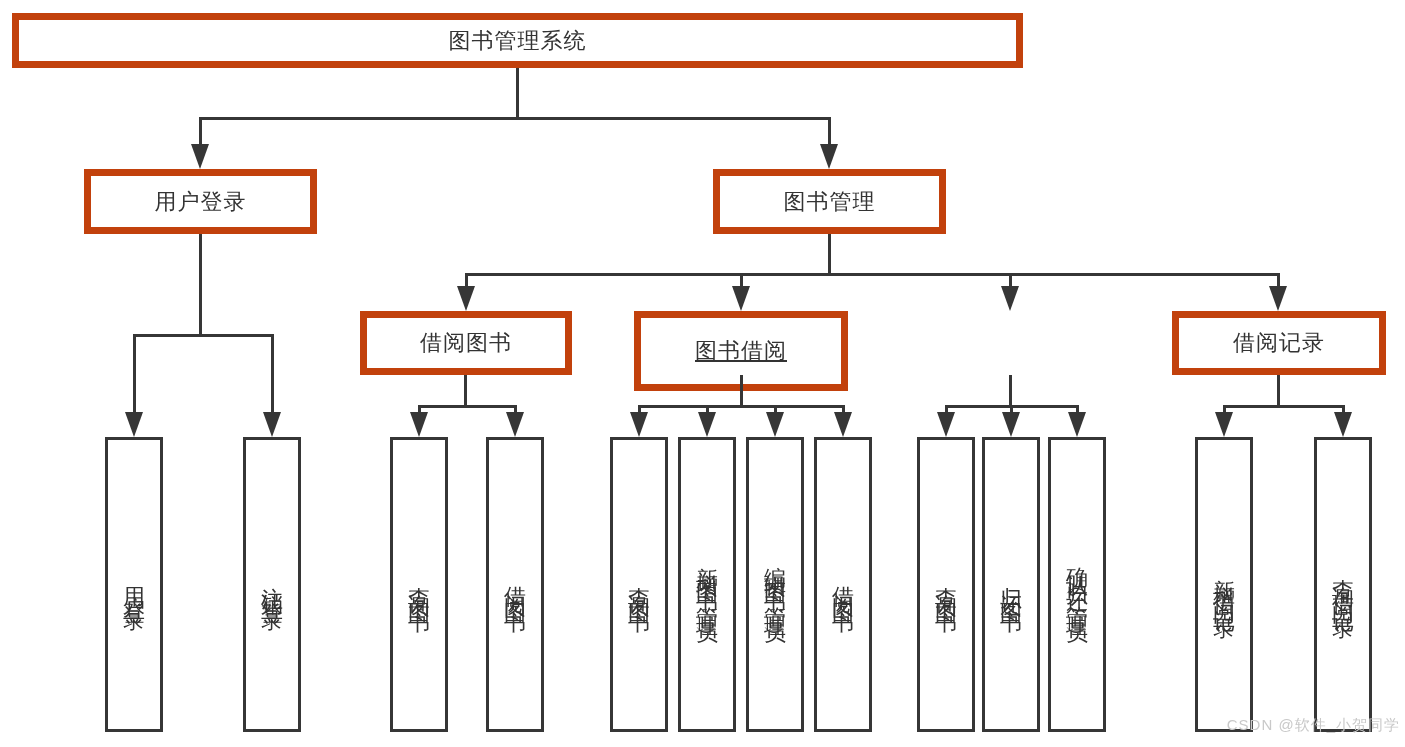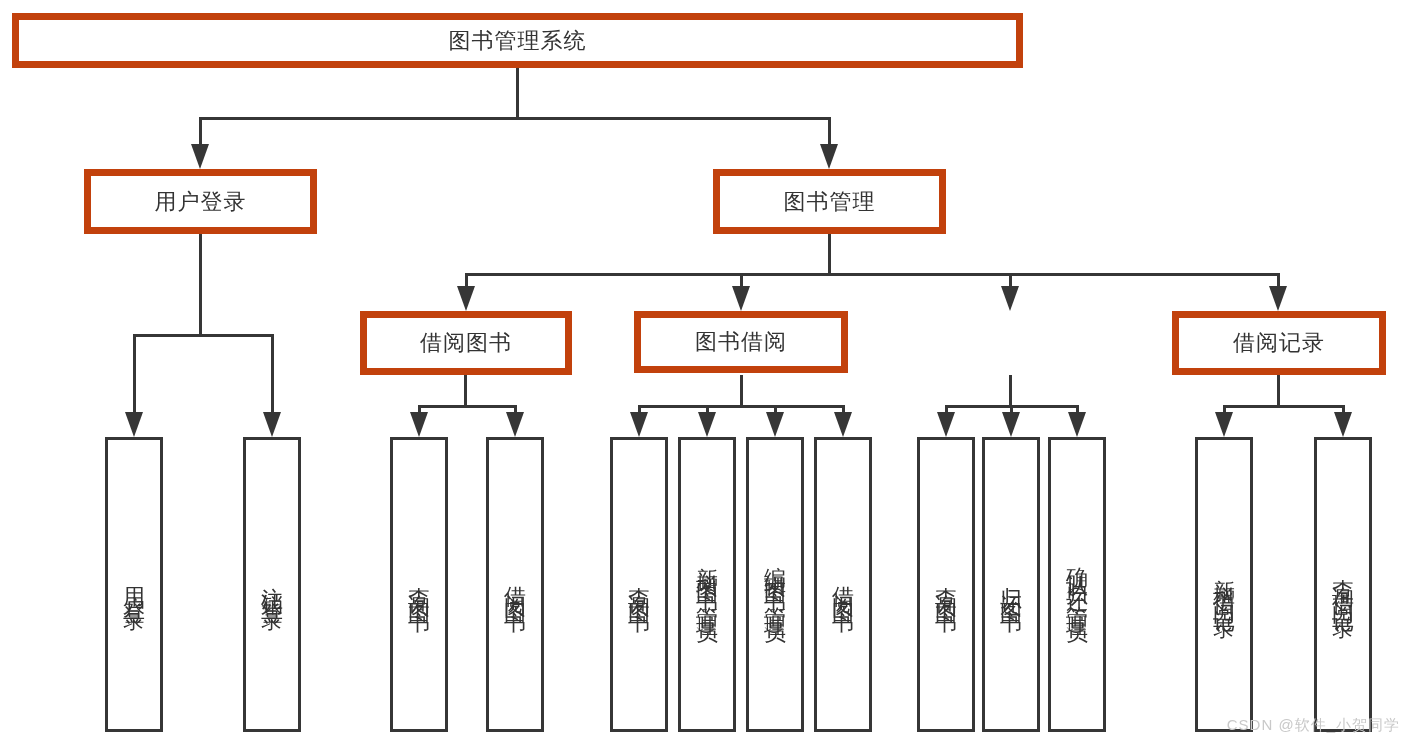--- a/index.html
+++ b/index.html
@@ -95,21 +95,21 @@
   <div class="vline" style="left:740px; top:273px; width:3px; height:18px;"></div>
   <div class="arrow" style="left:732px; top:286px;"></div>
   <div class="vline" style="left:1009px; top:273px; width:3px; height:18px;"></div>
   <div class="arrow" style="left:1001px; top:286px;"></div>
   <div class="vline" style="left:1277px; top:273px; width:3px; height:18px;"></div>
   <div class="arrow" style="left:1269px; top:286px;"></div>
 
   <div class="node" style="left:360px; top:311px; width:212px; height:64px;">
     <span>借阅图书</span>
   </div>
-  <div class="node" style="left:634px; top:311px; width:214px; height:62px;">
+  <div class="node" style="left:634px; top:311px; width:214px; height:80px;text-decoration:underline;">
     <span>图书借阅</span>
   </div>
   <div class="node" style="left:1172px; top:311px; width:214px; height:64px;">
     <span>借阅记录</span>
   </div>
 
   <div class="vline" style="left:464px; top:375px; width:3px; height:32px;"></div>
   <div class="hline" style="left:418px; top:405px; width:99px; height:3px;"></div>
   <div class="vline" style="left:418px; top:405px; width:3px; height:16px;"></div>
   <div class="arrow" style="left:410px; top:412px;"></div>

